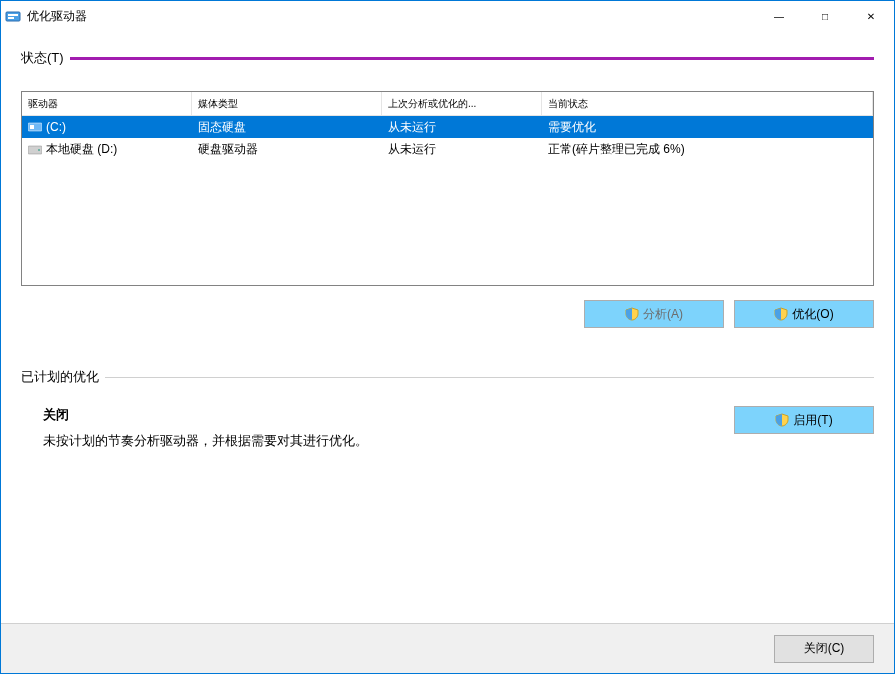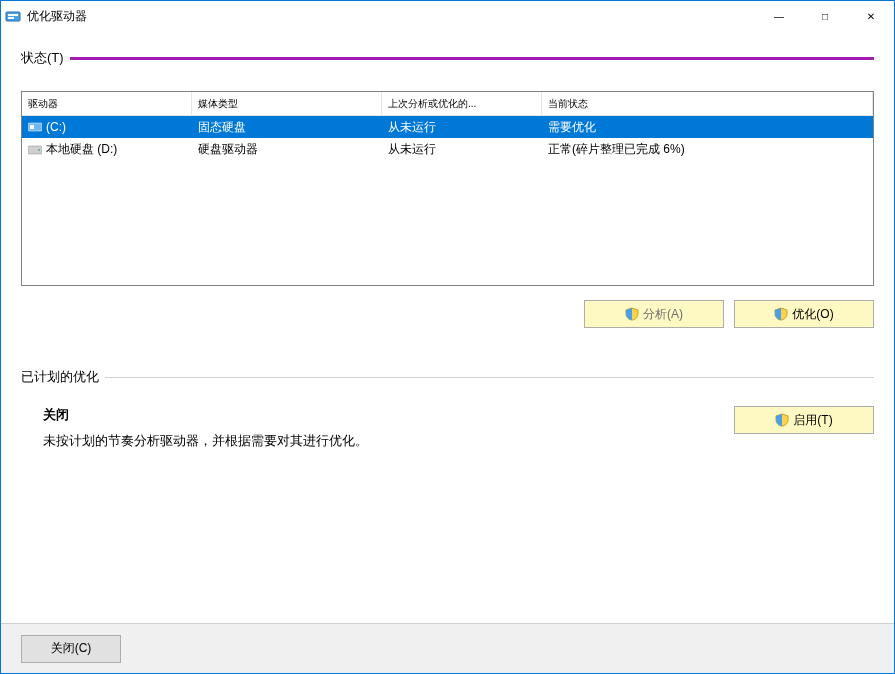--- a/index.html
+++ b/index.html
@@ -97,21 +97,21 @@
   .drive-icon-hdd { width:14px; height:10px; display:inline-block; }
 
   .action-row {
     display:flex; justify-content:flex-end; gap:10px;
     margin-top: 14px;
   }
   .btn {
     min-width: 140px;
     height: 28px;
     border: 1px solid #adadad;
-    background: #fef9c3;
+    background: #7dd3fc;
     display:flex; align-items:center; justify-content:center;
     font-size: 12px;
     gap:4px;
     cursor: pointer;
   }
   .btn.disabled { color:#6d6d6d; cursor:default; }
   .shield { width:14px; height:14px; display:inline-block; }
 
   fieldset.schedule {
     border:none;
@@ -126,21 +126,21 @@
   .sched-text .st1 { font-weight:bold; font-size:13px; margin-bottom:8px; }
   .sched-text .st2 { font-size:13px; }
   .sched-btn-wrap { margin-left:auto; }
 
   .footer {
     position:absolute;
     left:0; right:0; bottom:0;
     height:50px;
     background:#f0f0f0;
     border-top:1px solid #d0d0d0;
-    display:flex; align-items:center; 
+    display:flex; align-items:center; justify-content:flex-end;
     padding: 0 20px;
   }
   .footer .btn { min-width:100px; background:#e1e1e1; }
 </style>
 </head>
 <body>
 
 <div class="titlebar">
   <span class="app-icon">
     <svg viewBox="0 0 16 16">

